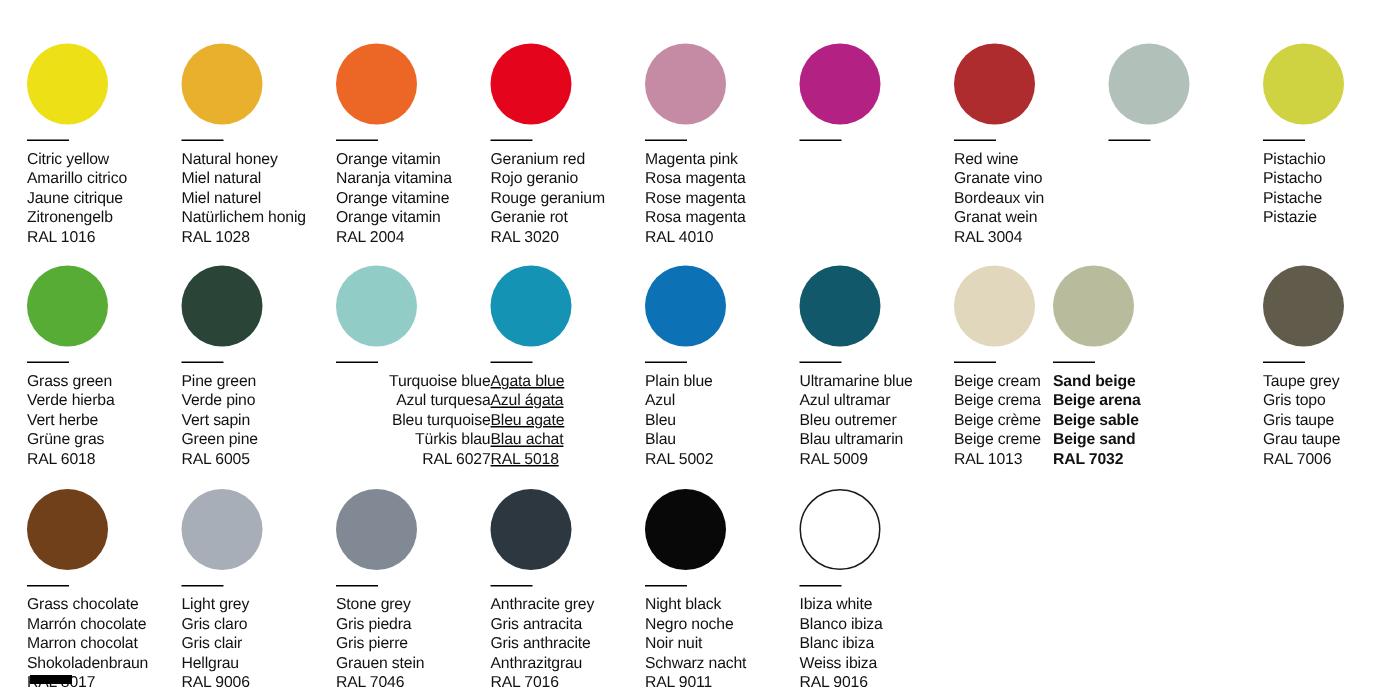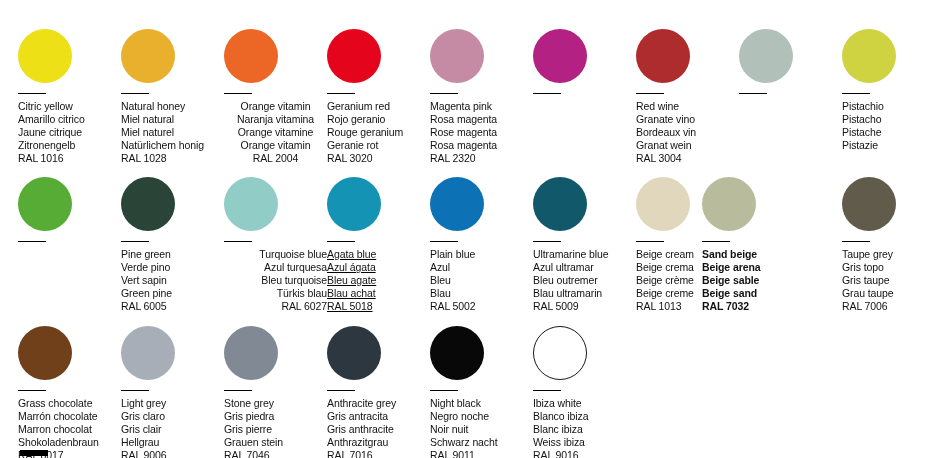--- a/index.html
+++ b/index.html
@@ -83,21 +83,21 @@
         <div class="dot" style="background: rgb(232, 176, 44); width: 54px; height: 54px;"></div>
         <div class="rule"></div>
         <div class="names">
           <div>Natural honey</div>
           <div>Miel natural</div>
           <div>Miel naturel</div>
           <div>Natürlichem honig</div>
           <div class="ral">RAL 1028</div>
         </div>
       </div>
-      <div class="swatch" style="left: 224px; text-align: center;">
+      <div class="swatch" style="left: 224px;">
         <div class="dot" style="background: rgb(236, 103, 38); width: 54px; height: 54px;"></div>
         <div class="rule"></div>
         <div class="names">
           <div>Orange vitamin</div>
           <div>Naranja vitamina</div>
           <div>Orange vitamine</div>
           <div>Orange vitamin</div>
           <div class="ral">RAL 2004</div>
         </div>
       </div>
@@ -113,21 +113,21 @@
         </div>
       </div>
       <div class="swatch" style="left: 430px;">
         <div class="dot" style="background: rgb(197, 139, 165); width: 54px; height: 54px;"></div>
         <div class="rule"></div>
         <div class="names">
           <div>Magenta pink</div>
           <div>Rosa magenta</div>
           <div>Rose magenta</div>
           <div>Rosa magenta</div>
-          <div class="ral">RAL 2320</div>
+          <div class="ral">RAL 4010</div>
         </div>
       </div>
       <div class="swatch" style="left: 533px;">
         <div class="dot" style="background: rgb(179, 34, 130); width: 54px; height: 54px;"></div>
         <div class="rule"></div>
       </div>
       <div class="swatch" style="left: 636px;">
         <div class="dot" style="background: rgb(174, 43, 46); width: 54px; height: 54px;"></div>
         <div class="rule"></div>
         <div class="names">
@@ -150,20 +150,27 @@
           <div>Pistacho</div>
           <div>Pistache</div>
           <div>Pistazie</div>
         </div>
       </div>
     </div>
     <div class="row" style="top: 166px;">
       <div class="swatch" style="left: 18px;">
         <div class="dot" style="background: rgb(86, 172, 52); width: 54px; height: 54px;"></div>
         <div class="rule"></div>
+        <div class="names">
+          <div>Grass green</div>
+          <div>Verde hierba</div>
+          <div>Vert herbe</div>
+          <div>Grüne gras</div>
+          <div class="ral">RAL 6018</div>
+        </div>
       </div>
       <div class="swatch" style="left: 121px;">
         <div class="dot" style="background: rgb(42, 68, 56); width: 54px; height: 54px;"></div>
         <div class="rule"></div>
         <div class="names">
           <div>Pine green</div>
           <div>Verde pino</div>
           <div>Vert sapin</div>
           <div>Green pine</div>
           <div class="ral">RAL 6005</div>

